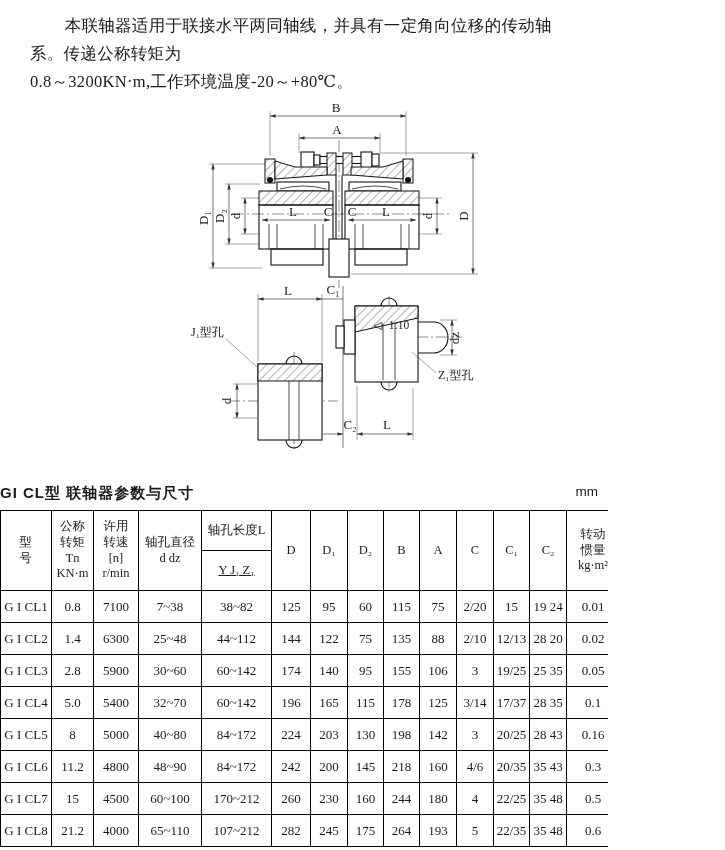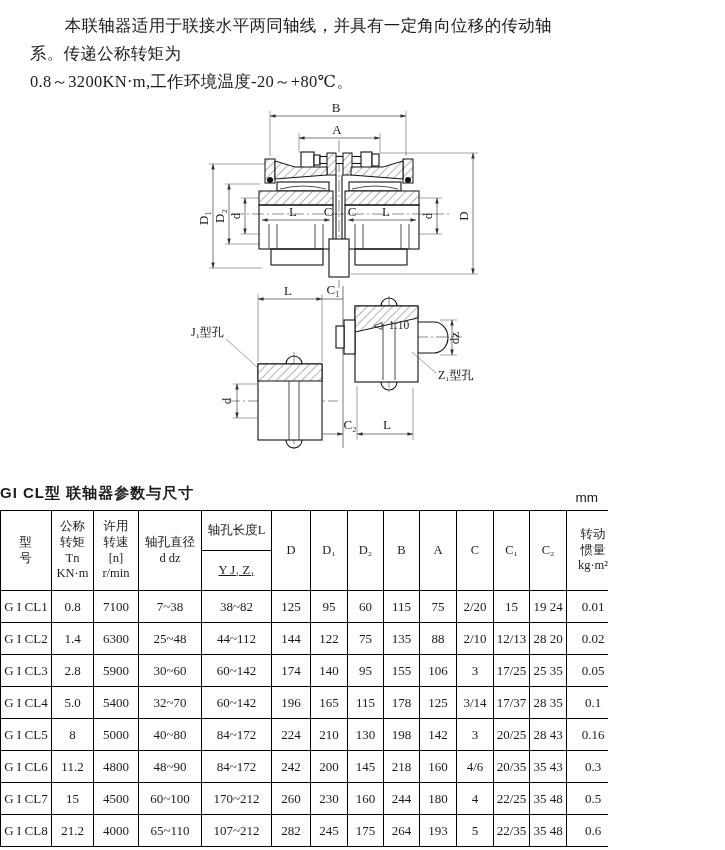--- a/index.html
+++ b/index.html
@@ -21,21 +21,21 @@
   .ext { stroke:#444; stroke-width:.5;  fill:none; }
   .cl  { stroke:#333; stroke-width:.55; stroke-dasharray:12 3 2 3; fill:none; }
   .thin{ stroke:#222; stroke-width:.8; fill:none; }
   .dimtxt { font-size:13px; }
   .cntxt  { font-size:12px; }
 
   
   .ttl-row { position:relative; width:668px; margin:6px auto 4px auto; height:22px; }
   .ttl { text-align:left; font-size:15px; font-weight:bold; letter-spacing:1px;
          font-family:"Liberation Sans","DejaVu Sans",sans-serif; }
-  .unit { position:absolute; right:70px; top:6px; font-size:13.5px; font-weight:normal;
+  .unit { position:absolute; right:70px; top:0; font-size:13.5px; font-weight:normal;
           font-family:"Liberation Sans","DejaVu Sans",sans-serif; }
 
   
   table { border-collapse:collapse; table-layout:fixed; width:668px; margin:0 auto;
           border:1.6px solid #000; }
   th,td { border:1px solid #000; text-align:center; vertical-align:middle;
           white-space:pre-line; padding:0 1px; overflow:hidden; }
   th { font-weight:normal; font-size:12.5px; line-height:1.25; }
   td { font-size:13px; height:32px; }
   .hr1 th { height:40px; }
@@ -335,21 +335,21 @@
       <td>2.8</td>
       <td>5900</td>
       <td>30~60</td>
       <td>60~142</td>
       <td>174</td>
       <td>140</td>
       <td>95</td>
       <td>155</td>
       <td>106</td>
       <td>3</td>
-      <td>17/25</td>
+      <td>19/25</td>
       <td>25 35</td>
       <td>0.05</td>
       <td>18</td>
     </tr>
     <tr>
       <td>G I CL4</td>
       <td>5.0</td>
       <td>5400</td>
       <td>32~70</td>
       <td>60~142</td>
@@ -364,21 +364,21 @@
       <td>0.1</td>
       <td>25</td>
     </tr>
     <tr>
       <td>G I CL5</td>
       <td>8</td>
       <td>5000</td>
       <td>40~80</td>
       <td>84~172</td>
       <td>224</td>
-      <td>210</td>
+      <td>203</td>
       <td>130</td>
       <td>198</td>
       <td>142</td>
       <td>3</td>
       <td>20/25</td>
       <td>28 43</td>
       <td>0.16</td>
       <td>38</td>
     </tr>
     <tr>

